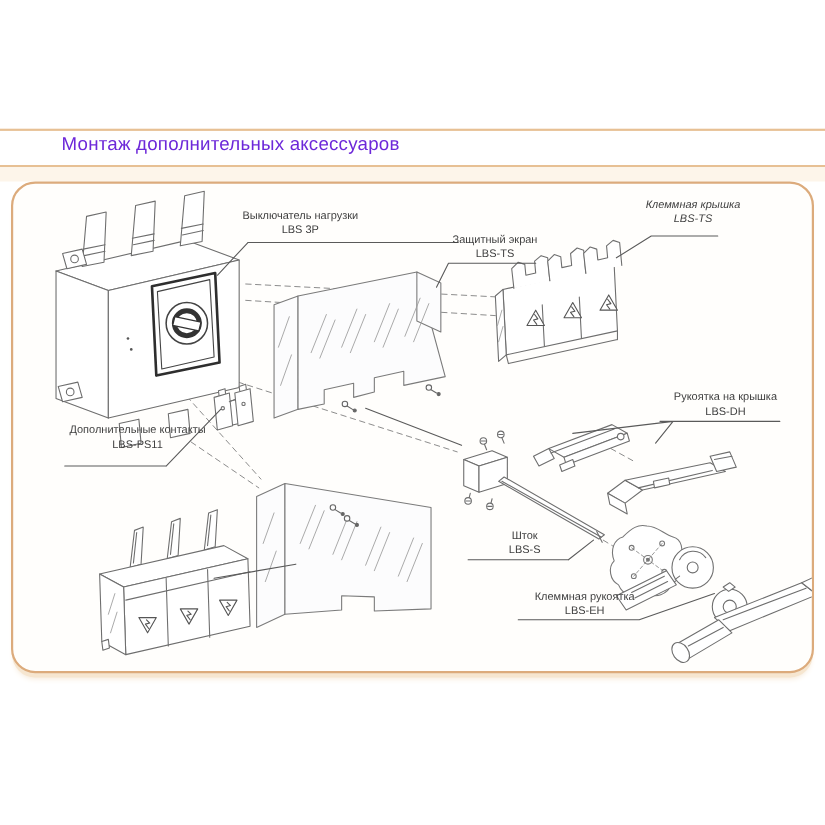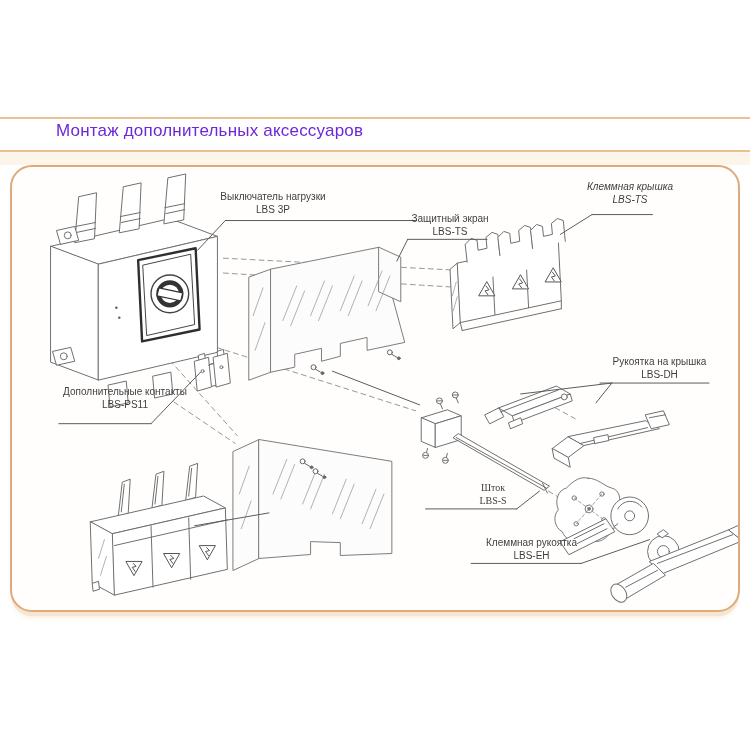--- a/index.html
+++ b/index.html
@@ -270,21 +270,21 @@
     <span class="code">LBS-TS</span>
   </div>
   <div class="callout" style="left:580px;top:188px;width:135px;">
     <span>Рукоятка на крышка</span>
     <span class="code">LBS-DH</span>
   </div>
   <div class="callout" style="left:38px;top:218px;width:150px;">
     <span>Дополнительные контакты</span>
     <span class="code">LBS-PS11</span>
   </div>
-  <div class="callout" style="left:446px;top:314px;width:70px;font-family:Liberation Serif, serif;">
+  <div class="callout" style="left:430px;top:314px;width:70px;">
     <span>Шток</span>
     <span class="code">LBS-S</span>
   </div>
   <div class="callout" style="left:452px;top:369px;width:135px;">
     <span>Клеммная рукоятка</span>
     <span class="code">LBS-EH</span>
   </div>
 
 </div>
 

